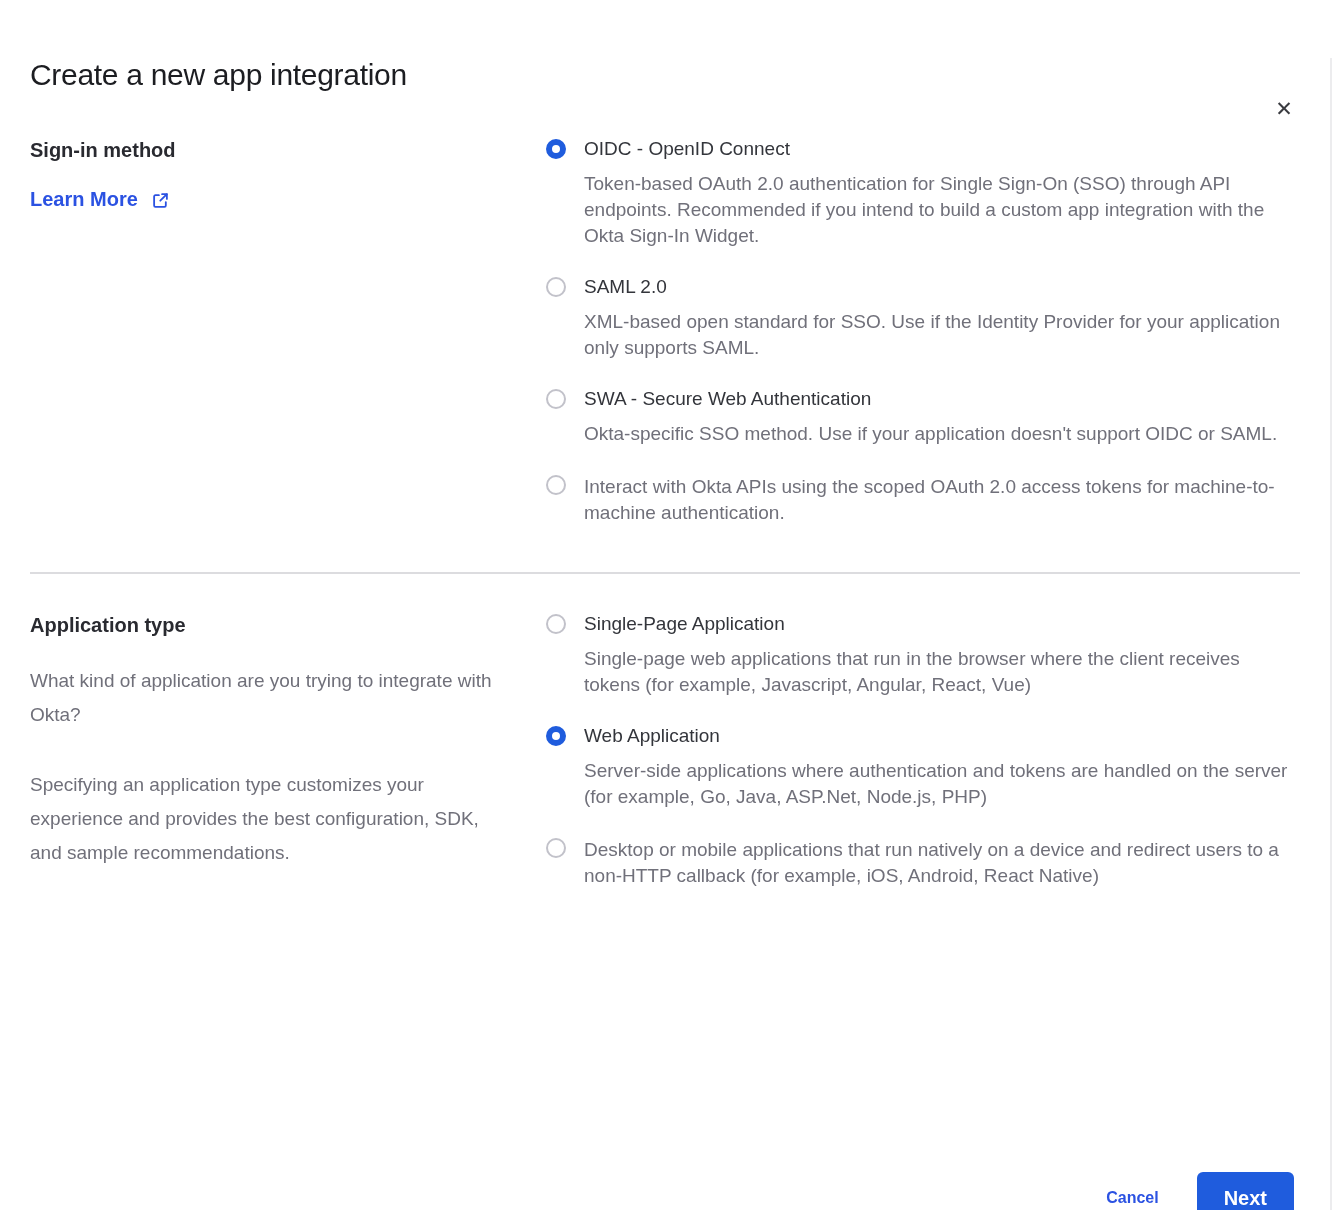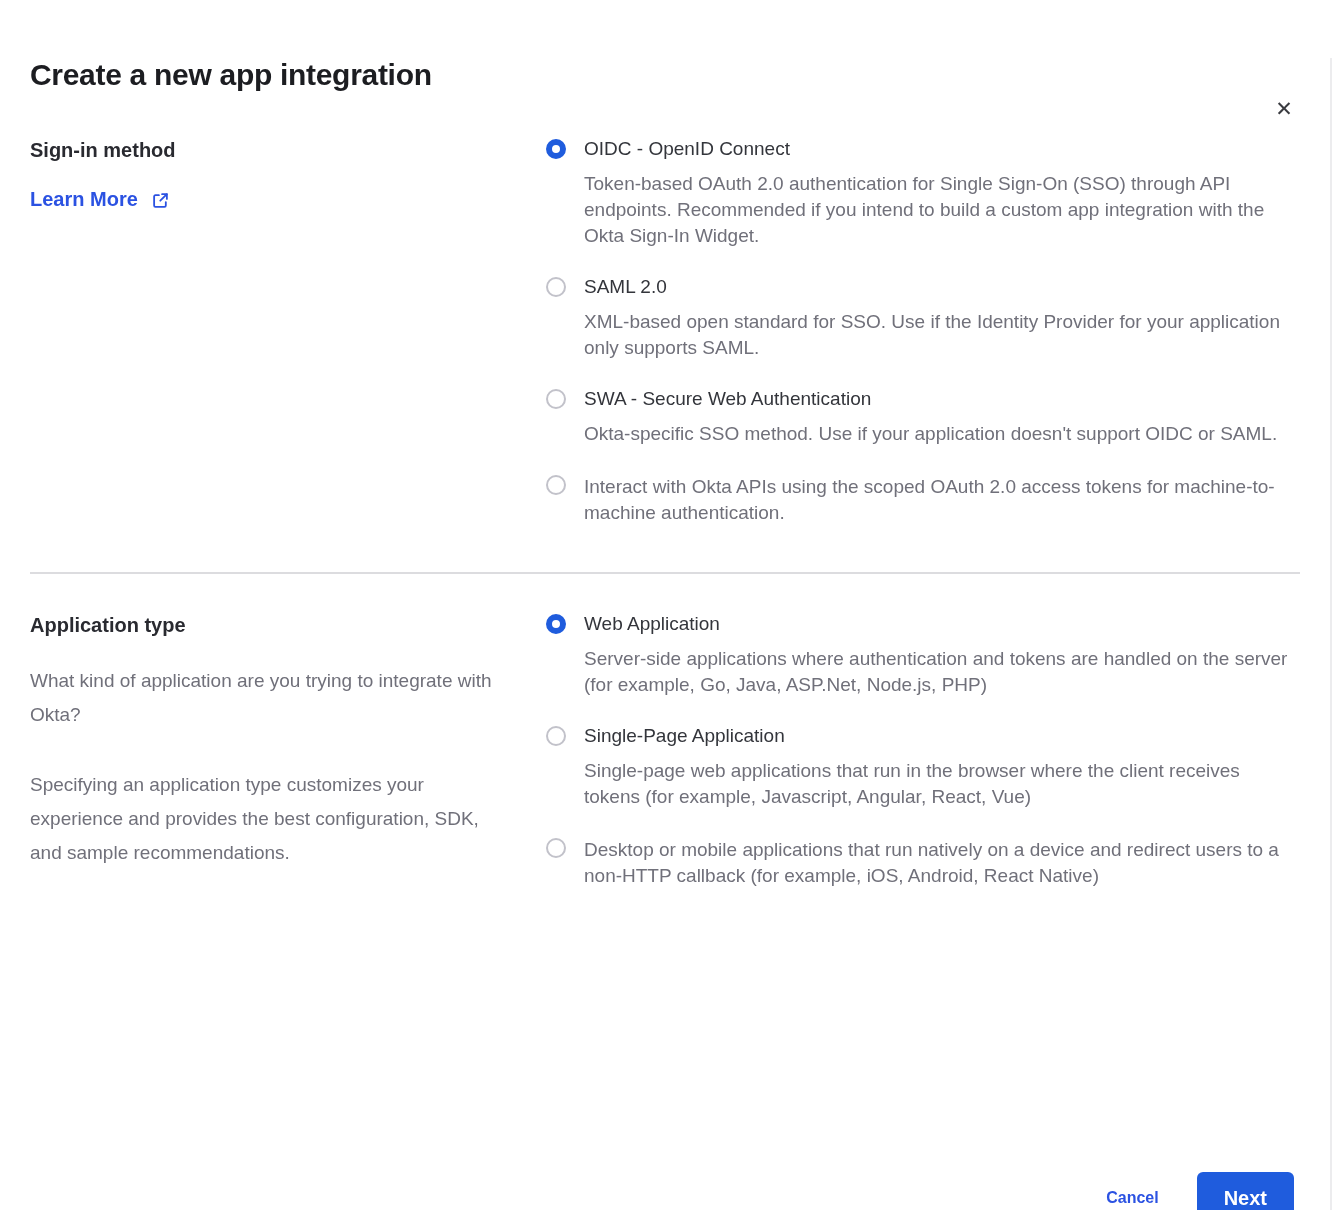--- a/index.html
+++ b/index.html
@@ -28,21 +28,21 @@
     align-items: center;
     justify-content: center;
     font-size: 21px;
     color: #3a3b40;
     cursor: pointer;
     line-height: 1;
   }
   .modal-title {
     margin: 58px 30px 0 30px;
     font-size: 30px;
-    font-weight: bold;
+    font-weight: normal;
     letter-spacing: -0.3px;
     color: #1c1d21;
   }
   .section {
     display: flex;
     margin: 0 30px;
   }
   .section.signin { margin-top: 46px; }
   .section-left {
     width: 516px;
@@ -206,32 +206,32 @@
 
   <div class="section apptype">
     <div class="section-left">
       <div class="section-heading">Application type</div>
       <p class="left-paragraph">What kind of application are you trying to integrate with Okta?</p>
       <p class="left-paragraph">Specifying an application type customizes your experience and provides the best configuration, SDK, and sample recommendations.</p>
     </div>
     <div class="section-right">
 
       <div class="option">
+        <span class="radio"></span>
+        <div class="option-body">
+          <div class="option-label">Single-Page Application</div>
+          <div class="option-desc">Single-page web applications that run in the browser where the client receives tokens (for example, Javascript, Angular, React, Vue)</div>
+        </div>
+      </div>
+
+      <div class="option">
         <span class="radio checked"></span>
         <div class="option-body">
           <div class="option-label">Web Application</div>
           <div class="option-desc">Server-side applications where authentication and tokens are handled on the server (for example, Go, Java, ASP.Net, Node.js, PHP)</div>
-        </div>
-      </div>
-
-      <div class="option">
-        <span class="radio"></span>
-        <div class="option-body">
-          <div class="option-label">Single-Page Application</div>
-          <div class="option-desc">Single-page web applications that run in the browser where the client receives tokens (for example, Javascript, Angular, React, Vue)</div>
         </div>
       </div>
 
       <div class="option">
         <span class="radio"></span>
         <div class="option-body">
           <div class="option-desc">Desktop or mobile applications that run natively on a device and redirect users to a non-HTTP callback (for example, iOS, Android, React Native)</div>
         </div>
       </div>
 

